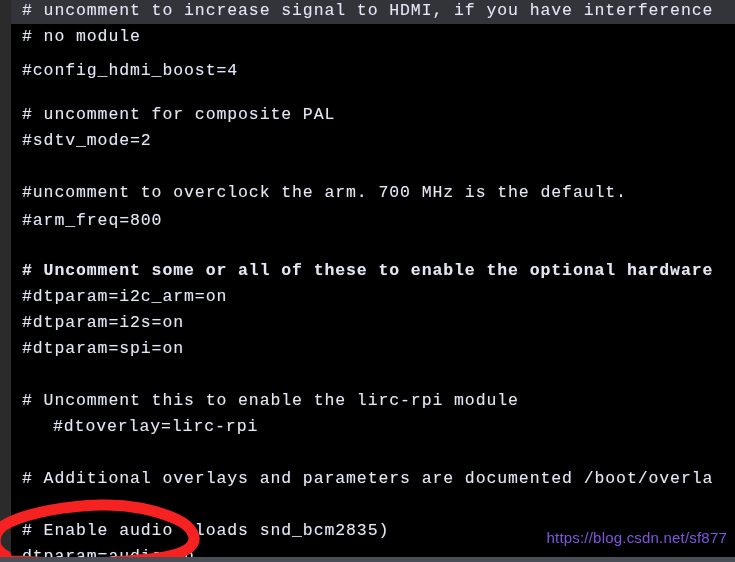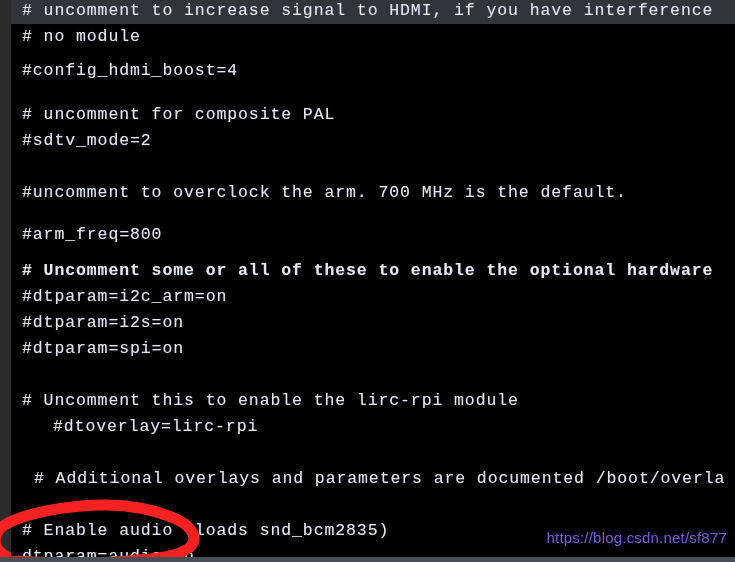--- a/index.html
+++ b/index.html
@@ -118,31 +118,31 @@
 
   <div class="code-area" id="code-area">
       <div class="code-line" style="top: -2px;"># uncomment to increase signal to HDMI, if you have interference</div>
       <div class="code-line" style="top: 24px;"># no module</div>
       <div class="code-line" style="top: 58px;">#config_hdmi_boost=4</div>
       <div class="code-line blank" style="top: 76px;">&nbsp;</div>
       <div class="code-line" style="top: 102px;"># uncomment for composite PAL</div>
       <div class="code-line" style="top: 128px;">#sdtv_mode=2</div>
       <div class="code-line blank" style="top: 154px;">&nbsp;</div>
       <div class="code-line" style="top: 180px;">#uncomment to overclock the arm. 700 MHz is the default.</div>
-      <div class="code-line" style="top: 222px;">#arm_freq=800</div>
+      <div class="code-line" style="top: 208px;">#arm_freq=800</div>
       <div class="code-line blank" style="top: 232px;">&nbsp;</div>
       <div class="code-line" style="top: 258px; font-weight: bold;"># Uncomment some or all of these to enable the optional hardware</div>
       <div class="code-line" style="top: 284px; text-align: center;">#dtparam=i2c_arm=on</div>
       <div class="code-line" style="top: 310px;">#dtparam=i2s=on</div>
       <div class="code-line" style="top: 336px;">#dtparam=spi=on</div>
       <div class="code-line blank" style="top: 362px;">&nbsp;</div>
       <div class="code-line" style="top: 388px;"># Uncomment this to enable the lirc-rpi module</div>
       <div class="code-line" style="top: 414px; margin-left: 31px;">#dtoverlay=lirc-rpi</div>
       <div class="code-line blank" style="top: 440px;">&nbsp;</div>
-      <div class="code-line" style="top: 466px; margin-left: 12px;"># Additional overlays and parameters are documented /boot/overla</div>
+      <div class="code-line" style="top: 466px;"># Additional overlays and parameters are documented /boot/overla</div>
       <div class="code-line blank" style="top: 492px;">&nbsp;</div>
       <div class="code-line" style="top: 518px;"># Enable audio (loads snd_bcm2835)</div>
       <div class="code-line" style="top: 544px;">dtparam=audio=on</div>
     </div>
 
   <div class="annotation">
     <svg width="230" height="72" viewBox="0 0 230 72" xmlns="http://www.w3.org/2000/svg">
       <path d="M 18 62
                C 2 54, 4 36, 22 28
                C 44 18, 78 12, 112 11

